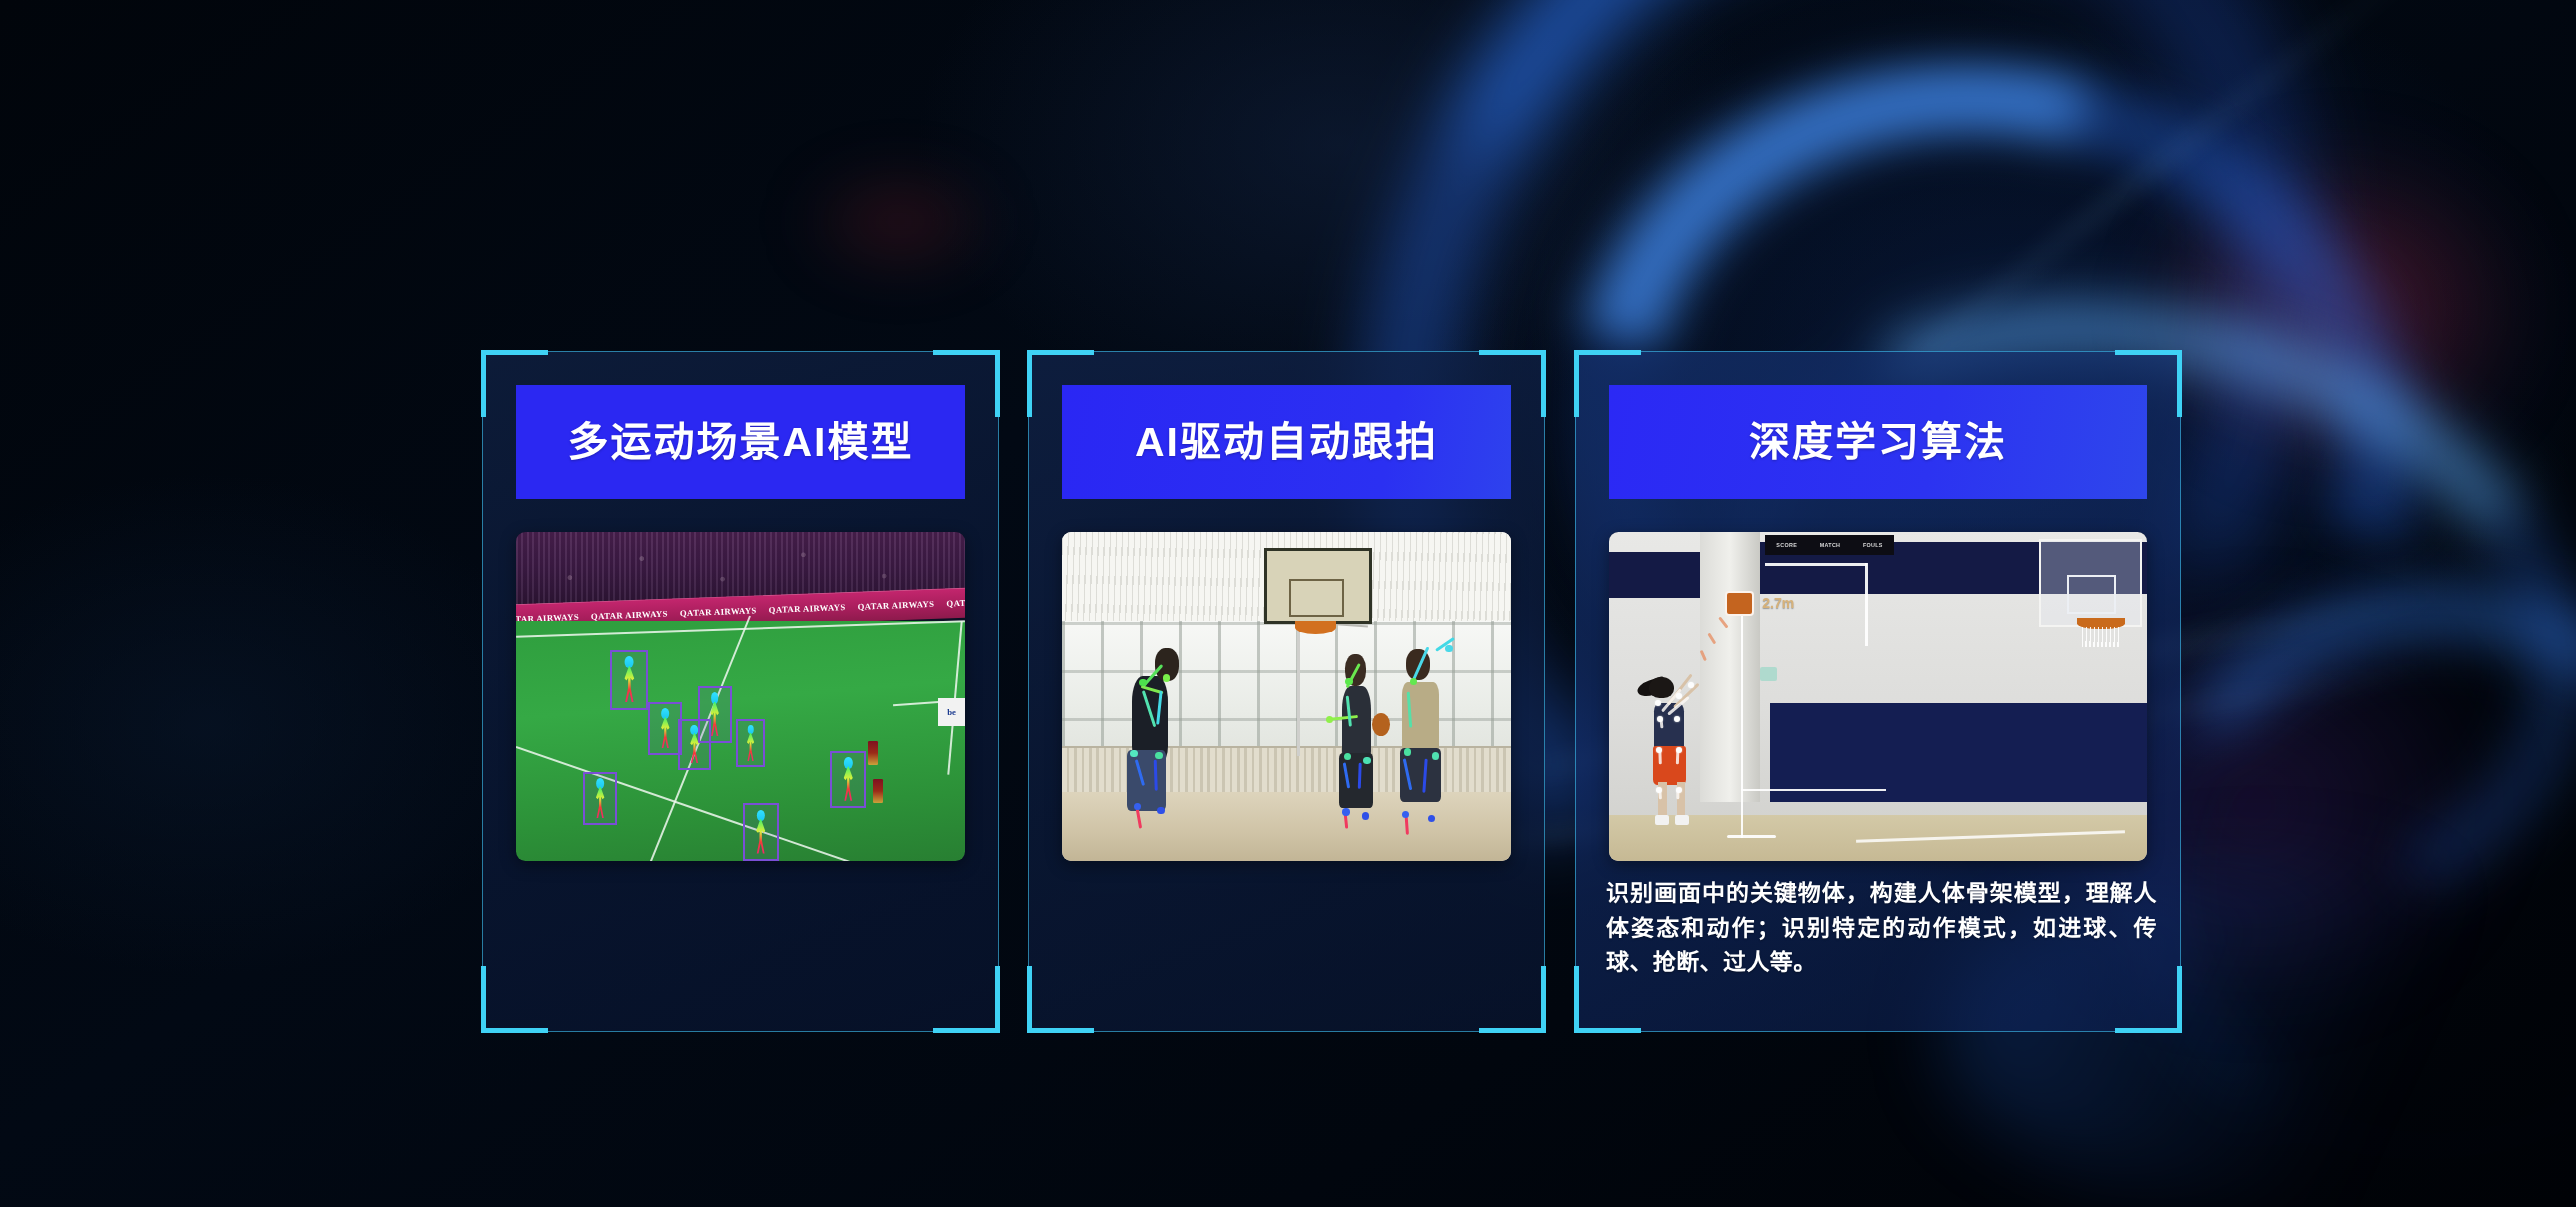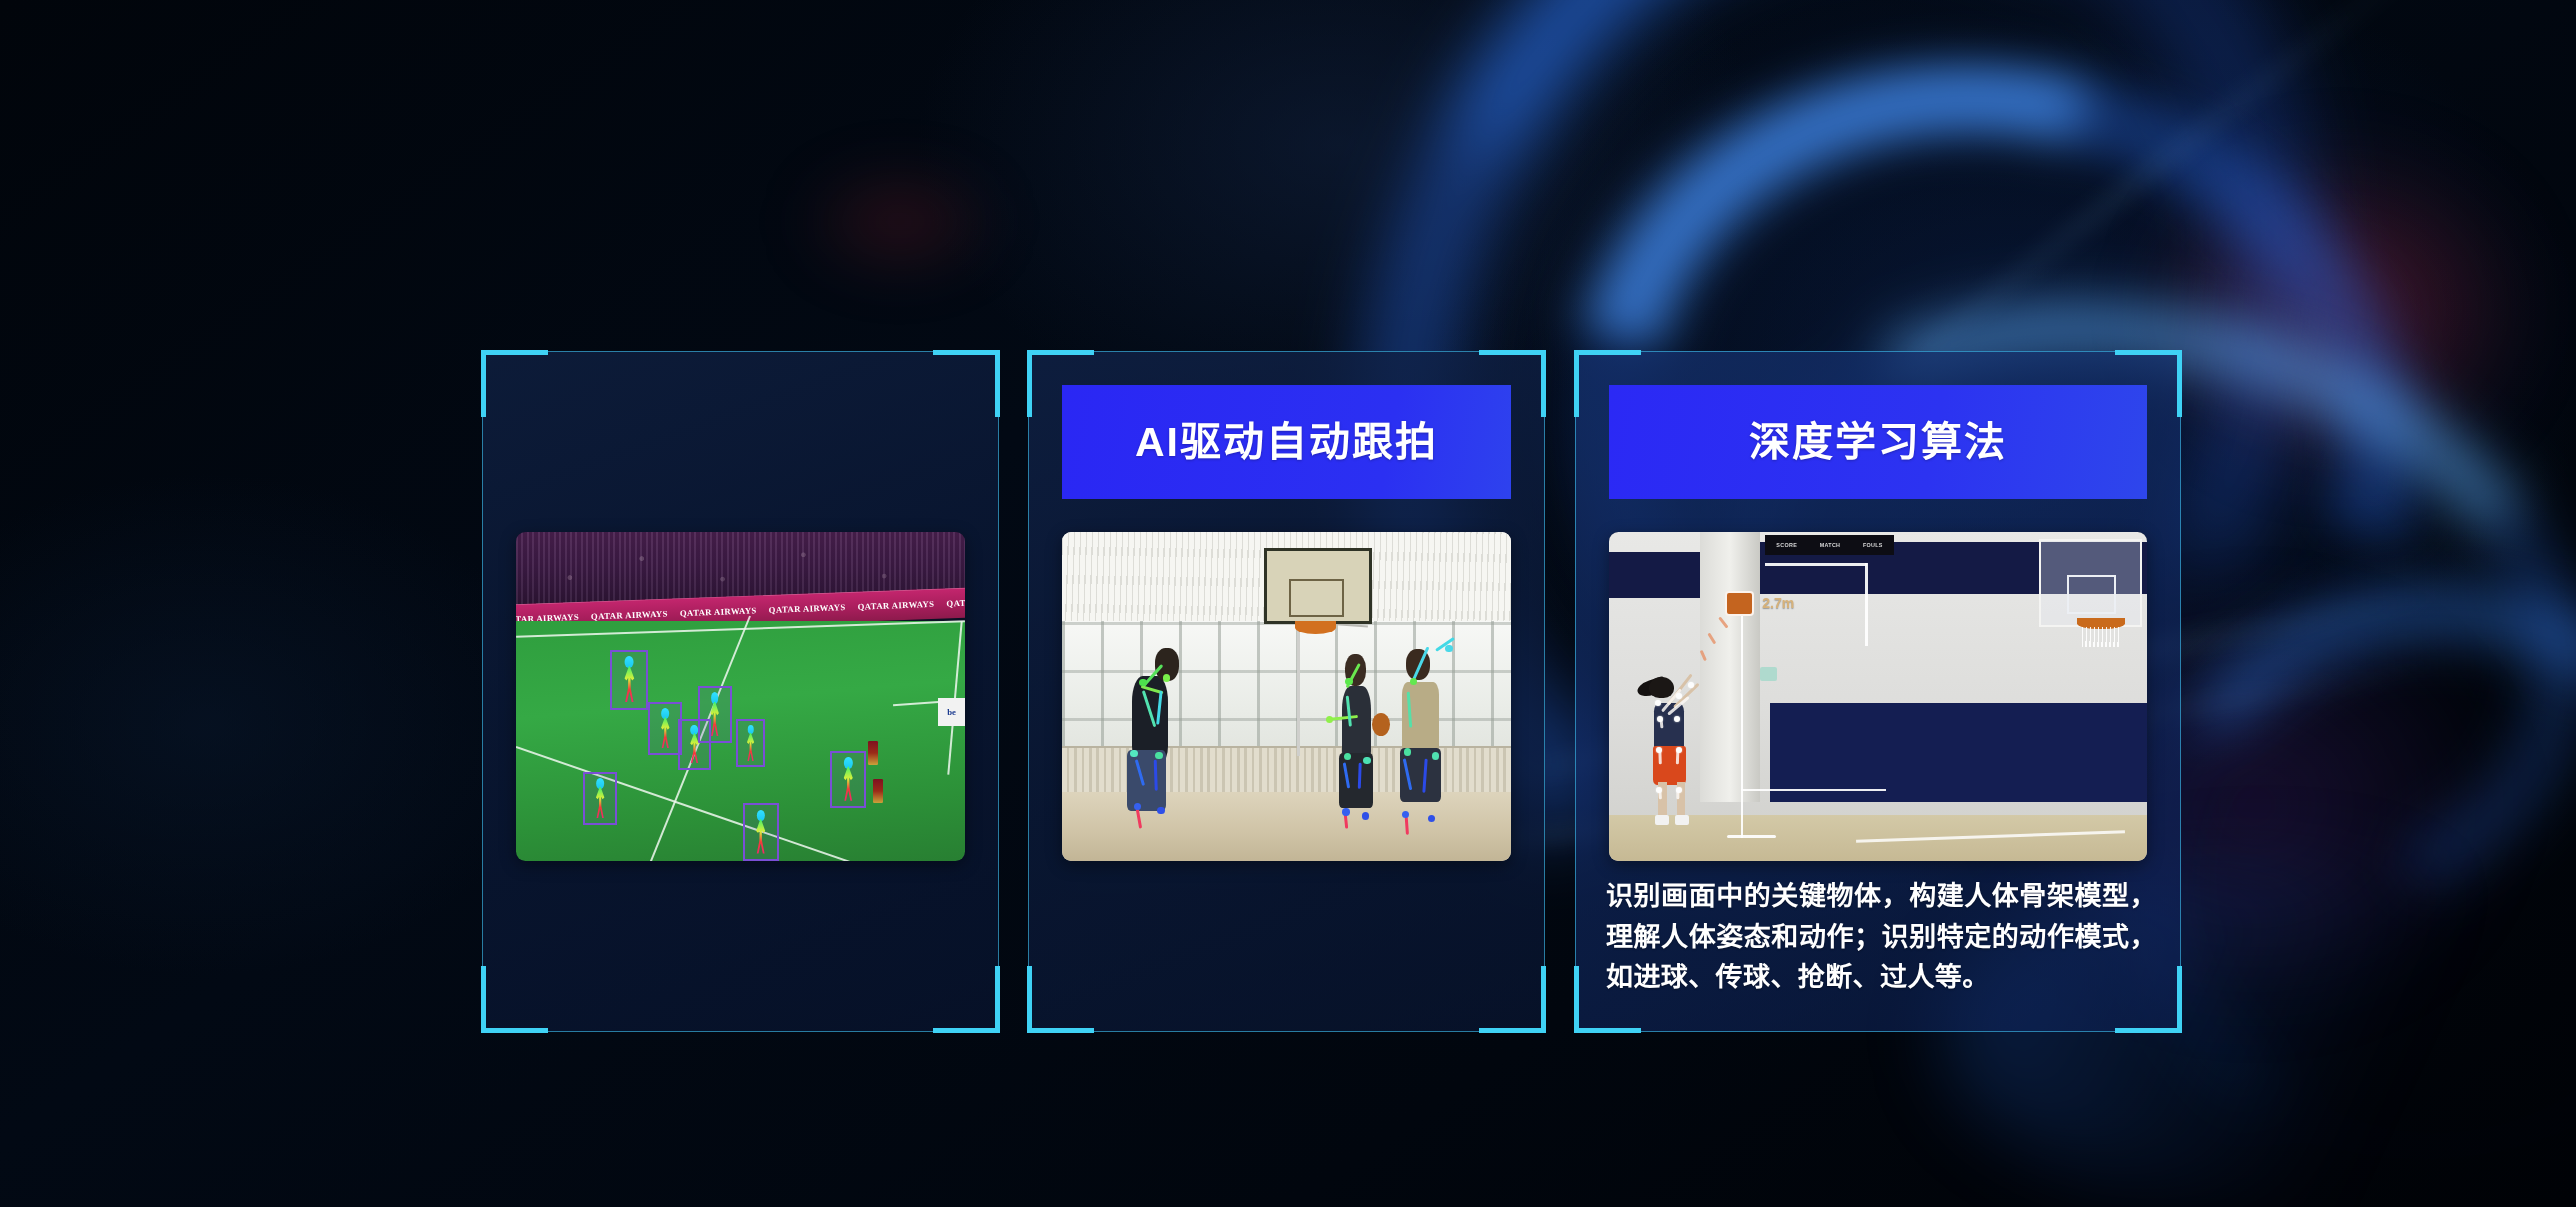--- a/index.html
+++ b/index.html
@@ -338,21 +338,21 @@
   .para {
     color:#ffffff;
     font-size:22px;
     line-height:1.56;
     letter-spacing:0.4px;
     font-weight:bold;
     text-align:justify;
     text-shadow:0 0.7px 2px rgba(0,0,0,.35);
   }
   .card-3 .card-body { left:31px; right:24px; top:525px; }
-  .card-3 .para { font-size:27px; line-height:1.50; }
+  .card-3 .para { font-size:23px; line-height:1.50; }
 </style>
 </head>
 <body>
 
 <div class="bg">
   <div class="glow-red"></div>
   <div class="glow-red2"></div>
   <div class="glow-purple"></div>
   <div class="bg-swirl sw1"></div>
   <div class="bg-swirl sw2"></div>
@@ -380,20 +380,23 @@
       </div>
     <div class="corner c-bl">
         <i class="h"></i>
         <i class="v"></i>
       </div>
     <div class="corner c-br">
         <i class="h"></i>
         <i class="v"></i>
       </div>
 
+    <div class="card-header">
+      <h2>多运动场景AI模型</h2>
+    </div>
 
     <div class="card-media">
       <div class="media-inner">
         <div class="soccer-crowd"></div>
         <div class="soccer-band">
           <span>QATAR AIRWAYS</span>
           <span>QATAR AIRWAYS</span>
           <span>QATAR AIRWAYS</span>
           <span>QATAR AIRWAYS</span>
           <span>QATAR AIRWAYS</span>

